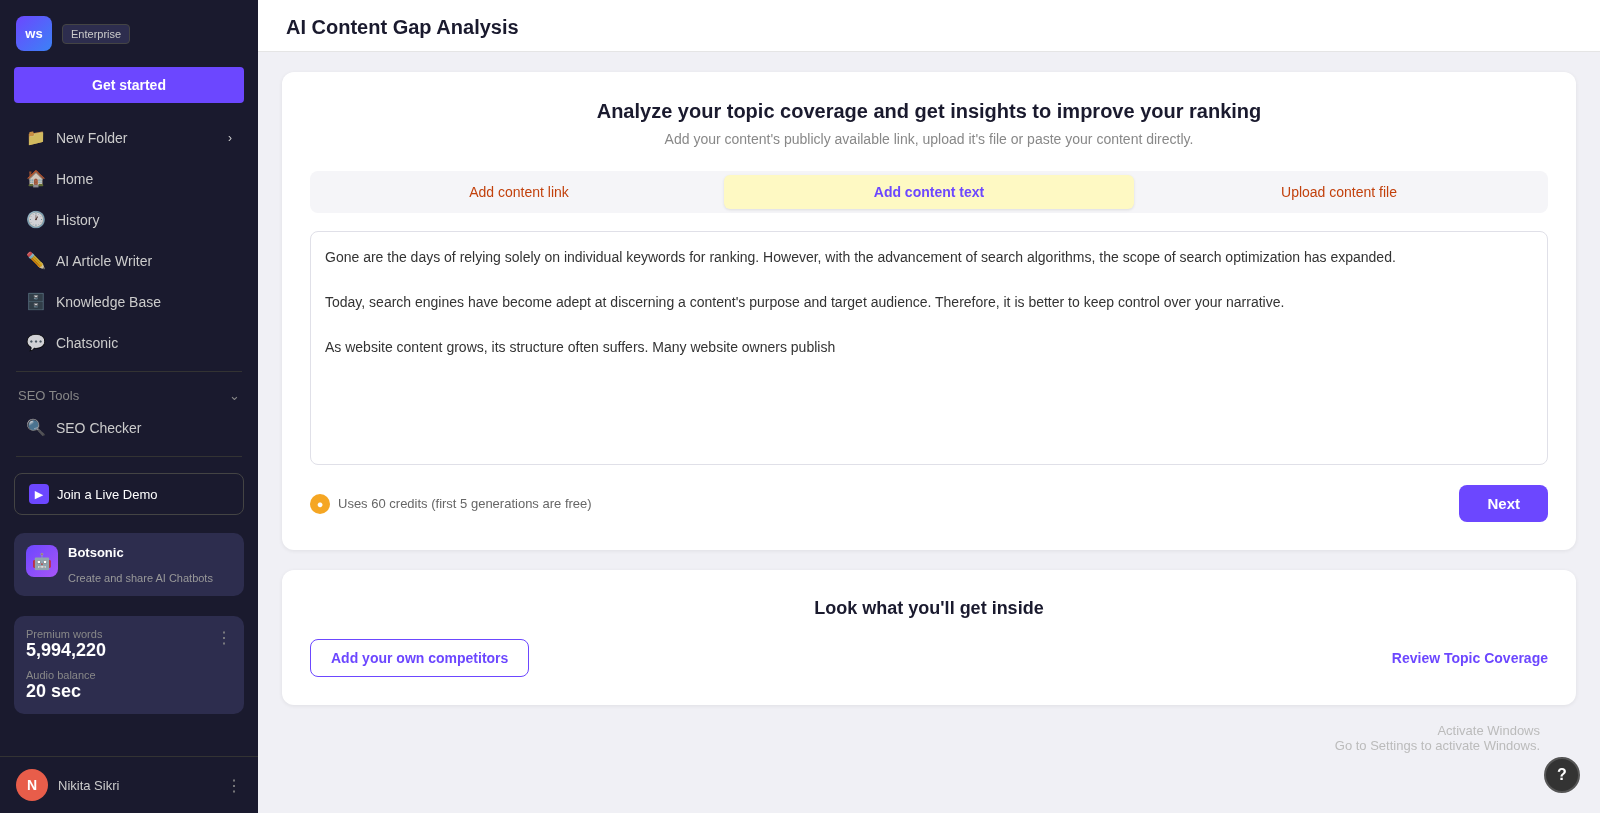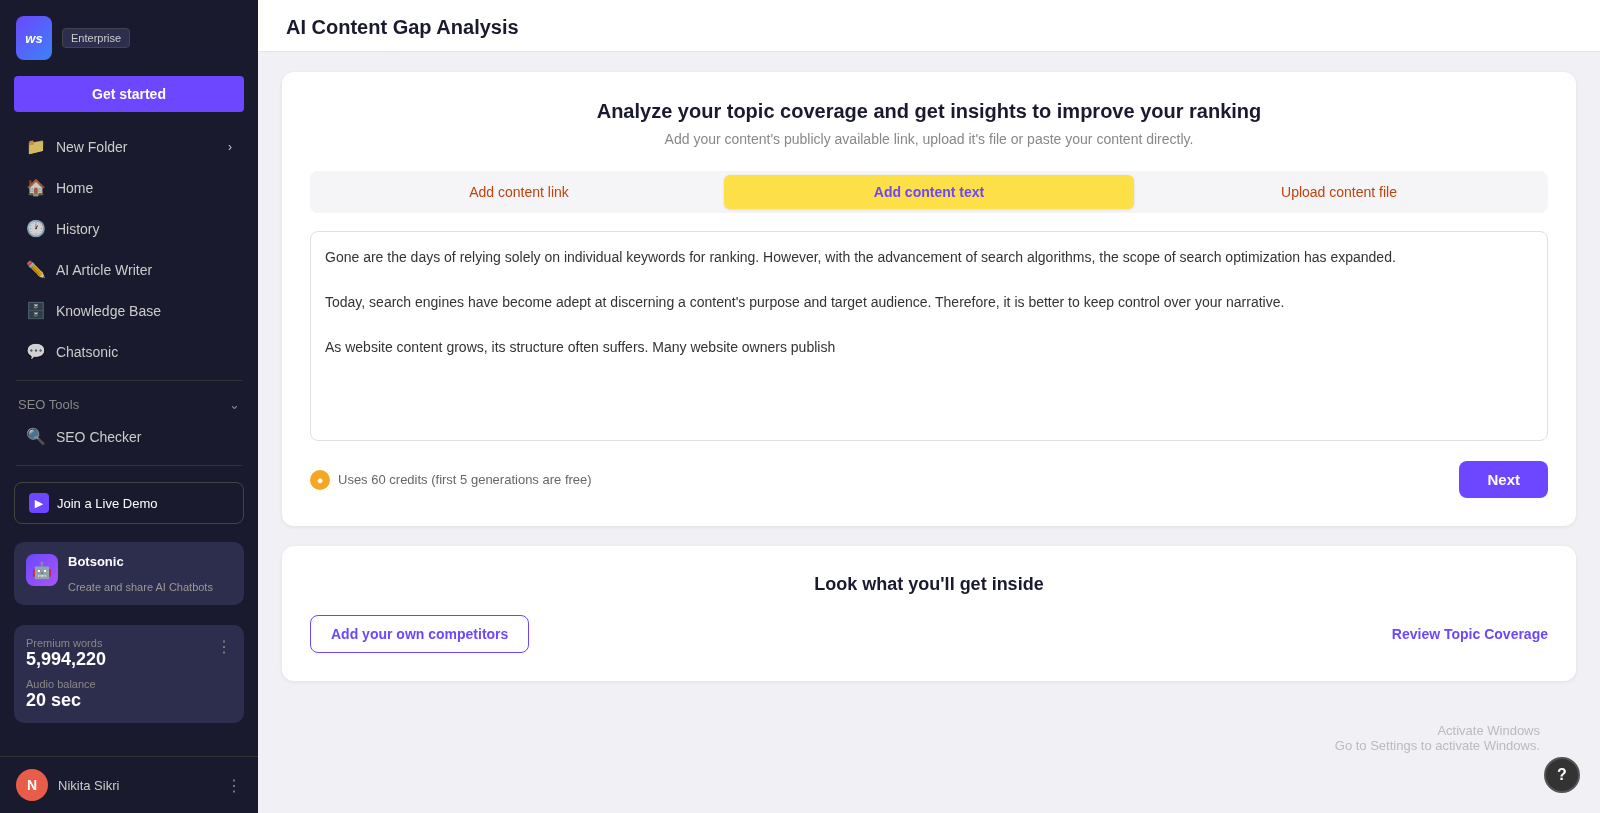--- a/index.html
+++ b/index.html
@@ -16,25 +16,25 @@
       height: 813px;
       overflow-y: auto;
     }
     #sidebar-header {
       display: flex;
       align-items: center;
       padding: 16px 16px 12px;
       gap: 10px;
     }
     .ws-logo {
-      width: 36px; height: 44px;
+      width: 36px; height: 35px;
       background: linear-gradient(135deg, #6c47ff, #3b82f6);
       border-radius: 8px;
       display: flex; align-items: center; justify-content: center;
-      font-weight: 700; font-size: 13px; color: #fff; font-style: italic;
+      font-weight: 700; font-size: 13px; color: #fff;
     }
     .enterprise-badge {
       background: #2d2d4e;
       color: #ccc;
       font-size: 11px;
       padding: 3px 8px;
       border-radius: 4px;
       border: 1px solid #444;
     }
     .get-started-btn {
@@ -182,28 +182,28 @@
       flex: 1;
       text-align: center;
       padding: 9px 0;
       font-size: 14px;
       color: #c2410c;
       border-radius: 6px;
       cursor: pointer;
       font-weight: 500;
     }
     .tab.active {
-      background: #fde047;
+      background: #fef9c3;
       color: #6c47ff;
       font-weight: 600;
       box-shadow: 0 1px 3px rgba(0,0,0,0.1);
     }
     .content-textarea {
       width: 100%;
-      height: 210px;
+      height: 234px;
       border: 1px solid #e0e0e8;
       border-radius: 8px;
       padding: 14px;
       font-size: 14px;
       line-height: 1.6;
       color: #333;
       resize: none;
       outline: none;
       font-family: inherit;
       overflow-y: auto;

